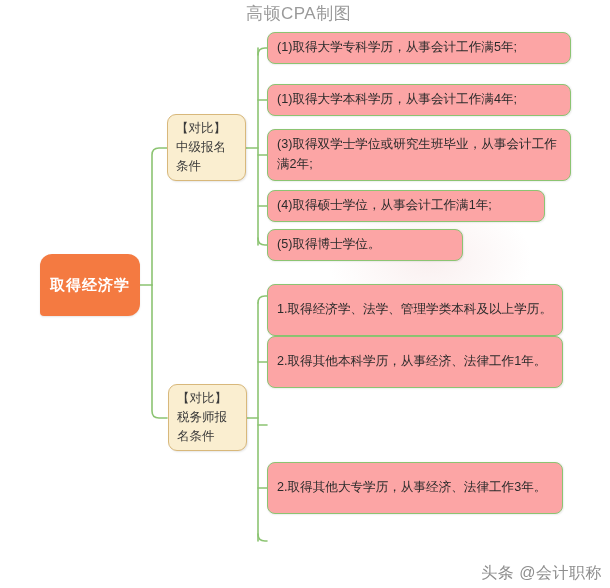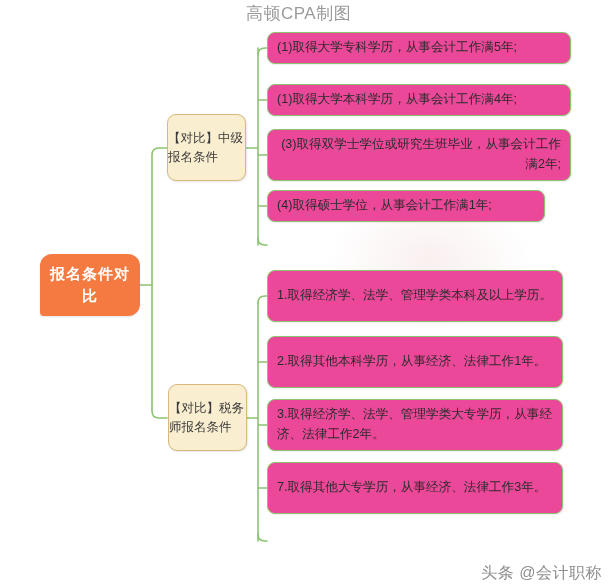--- a/index.html
+++ b/index.html
@@ -46,47 +46,47 @@
   .root .txt{padding:0 6px;}
 
   
   .branch{
     background:#faeed0;
     border:1px solid #d8b87b;
     border-radius:9px;
     color:#3a3a3a;
     font-size:12.5px;
     line-height:1.5;
-    padding:5px 0;
+    padding:5px 8px;
     box-shadow:1px 1px 2px rgba(0,0,0,0.10);
   }
   .branch .txt{display:block;}
   #branch-mid{left:167px;top:114px;width:79px;height:67px;}
   #branch-tax{left:168px;top:384px;width:79px;height:67px;}
 
   
   .leaf{
-    background:#ec4899;
+    background:#fca5a5;
     border:1.6px solid #8cc472;
     border-radius:8px;
     color:#2b2b2b;
     font-size:12.6px;
     line-height:1.55;
     padding:6px 9px;
     box-shadow:0.5px 0.5px 1.5px rgba(0,0,0,0.07);
   }
   .leaf .txt{display:block;}
 
   #leaf-m1{left:267px;top:32px;width:304px;height:32px;}
   #leaf-m2{left:267px;top:84px;width:304px;height:32px;}
-  #leaf-m3{left:267px;top:129px;width:304px;height:52px;text-align:right;}
+  #leaf-m3{left:267px;top:129px;width:304px;height:52px;}
   #leaf-m4{left:267px;top:190px;width:278px;height:32px;}
   #leaf-m5{left:267px;top:229px;width:196px;height:32px;}
 
-  #leaf-t1{left:267px;top:270px;width:296px;height:52px;}
+  #leaf-t1{left:267px;top:284px;width:296px;height:52px;}
   #leaf-t2{left:267px;top:336px;width:296px;height:52px;}
   #leaf-t3{left:267px;top:399px;width:296px;height:52px;}
   #leaf-t4{left:267px;top:462px;width:296px;height:52px;}
   #leaf-t5{left:267px;top:525px;width:296px;height:32px;}
 
   .footer{
     position:absolute;
     right:8px;bottom:4px;
     font-size:16px;
     color:#8e8e8e;
@@ -129,52 +129,52 @@
       <path d="M258 303 L258 541"></path>
       <path d="M258 303 q0 -7 7 -7 L267 296"></path>
       <path d="M258 362 L267 362"></path>
       <path d="M258 425 L267 425"></path>
       <path d="M258 488 L267 488"></path>
       <path d="M258 534 q0 7 7 7 L267 541"></path>
     </g>
   </svg>
 
   <div class="node root" id="node-root">
-    <span class="txt">报名条件对比</span>
+    <span class="txt">取得经济学</span>
   </div>
 
   <div class="node branch" id="branch-mid">
     <span class="txt">【对比】中级报名条件</span>
   </div>
 
   <div class="node leaf" id="leaf-m1">
     <span class="txt">(1)取得大学专科学历，从事会计工作满5年;</span>
   </div>
   <div class="node leaf" id="leaf-m2">
     <span class="txt">(1)取得大学本科学历，从事会计工作满4年;</span>
   </div>
   <div class="node leaf" id="leaf-m3">
     <span class="txt">(3)取得双学士学位或研究生班毕业，从事会计工作满2年;</span>
   </div>
   <div class="node leaf" id="leaf-m4">
     <span class="txt">(4)取得硕士学位，从事会计工作满1年;</span>
   </div>
+  <div class="node leaf" id="leaf-m5">
+    <span class="txt">(5)取得博士学位。</span>
+  </div>
 
   <div class="node branch" id="branch-tax">
     <span class="txt">【对比】税务师报名条件</span>
   </div>
 
   <div class="node leaf" id="leaf-t1">
     <span class="txt">1.取得经济学、法学、管理学类本科及以上学历。</span>
   </div>
   <div class="node leaf" id="leaf-t2">
     <span class="txt">2.取得其他本科学历，从事经济、法律工作1年。</span>
   </div>
-  <div class="node leaf" id="leaf-t3">
-    <span class="txt">3.取得经济学、法学、管理学类大专学历，从事经济、法律工作2年。</span>
-  </div>
   <div class="node leaf" id="leaf-t4">
-    <span class="txt">7.取得其他大专学历，从事经济、法律工作3年。</span>
+    <span class="txt">2.取得其他大专学历，从事经济、法律工作3年。</span>
   </div>
 
   <div class="footer">头条 @会计职称</div>
 
 </div>
 
 </body></html>

